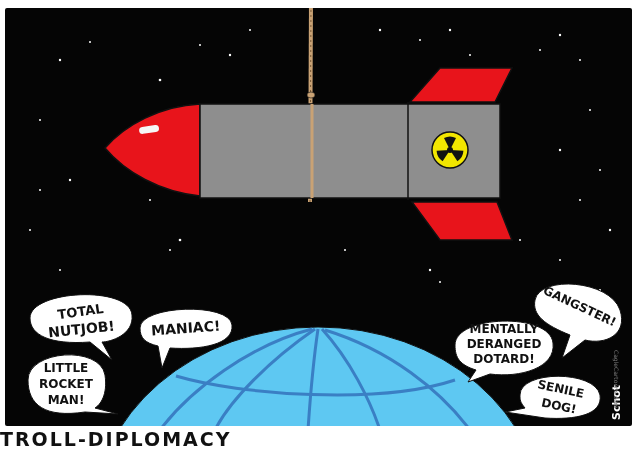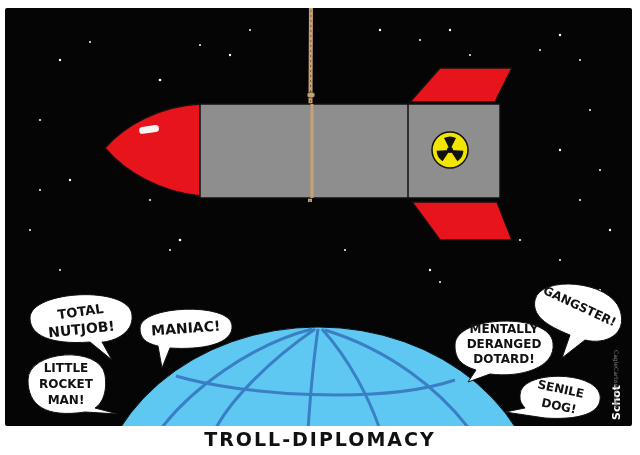--- a/index.html
+++ b/index.html
@@ -1,20 +1,20 @@
 <!DOCTYPE html>
 <html><head>
   <meta charset="utf-8">
   <style>
     html, body { margin: 0; padding: 0; background: #ffffff; }
     body { width: 640px; height: 455px; position: relative; overflow: hidden; font-family: "DejaVu Sans", sans-serif; }
     .panel { position: absolute; left: 5px; top: 8px; width: 627px; height: 418px; background: #050505; overflow: hidden; border-radius: 2px; }
     svg.art { position: absolute; left: 0; top: 0; }
     .bubble-text { font-family: "DejaVu Sans", sans-serif; font-weight: bold; fill: #111; }
-    .caption { position: absolute; left: 0; top: 428px; width: 640px; text-align: center; font-family: "DejaVu Sans", sans-serif; font-weight: bold; font-size: 19px; letter-spacing: 2px; color: #111; }
+    .caption { position: absolute; left: 0; top: 428px; width: 640px; font-family: "DejaVu Sans", sans-serif; font-weight: bold; font-size: 19px; letter-spacing: 2px; color: #111; }
     .credit { position: absolute; left: 620px; top: 350px; width: 100px; font-size: 6px; color: #777; transform: rotate(90deg); transform-origin: left top; font-family: "DejaVu Sans", sans-serif; white-space: nowrap; }
   </style>
 </head>
 <body>
 
 <div class="panel">
   <svg class="art" width="627" height="418" viewBox="5 8 627 418">
 
     <g fill="#ffffff">
       <circle cx="60" cy="60" r="1.2"></circle>

